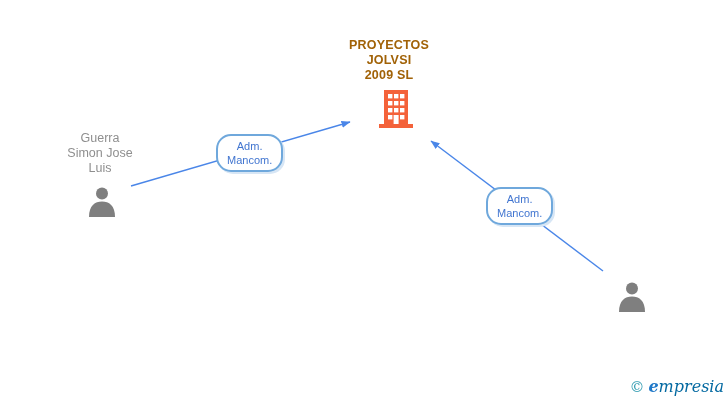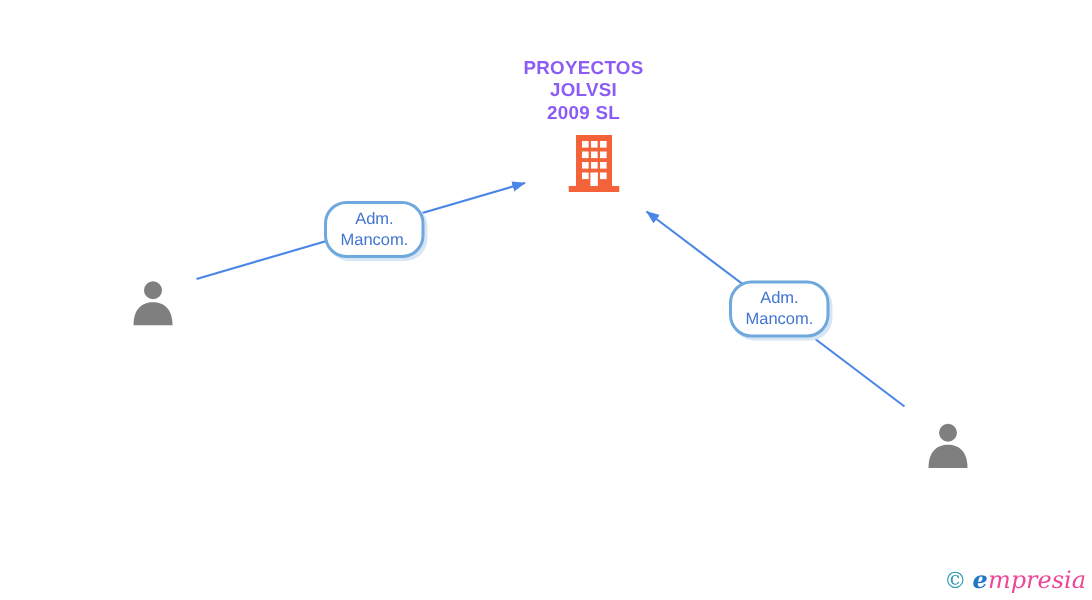--- a/index.html
+++ b/index.html
@@ -3,21 +3,21 @@
 <meta charset="utf-8">
 <style>
   html,body{margin:0;padding:0;background:#ffffff;}
   #stage{
     position:relative;width:728px;height:400px;background:#ffffff;
     font-family:"Liberation Sans", sans-serif;overflow:hidden;
   }
   .abs{position:absolute;}
   #arrow-layer{position:absolute;left:0;top:0;width:728px;height:400px;}
   .node-title{
-    text-align:center;color:#8b5cf6;font-weight:bold;
+    text-align:center;color:#a16207;font-weight:bold;
     font-size:12.5px;line-height:15px;letter-spacing:.2px;
   }
   .person-name{
     text-align:center;color:#8f8f8f;font-size:12.5px;line-height:15px;
   }
   .rel-label{
     background:#ffffff;border:2px solid #6fa8dc;border-radius:15px;
     box-shadow:2px 2px 0 0 #d7e6f5;color:#4175d0;font-size:11px;
     line-height:14px;text-align:center;padding:3px 9px;white-space:nowrap;
   }
@@ -28,21 +28,21 @@
   #person2-icon{left:616px;top:282px;}
   #person2-name{left:567px;top:318px;width:120px;}
   #rel1{left:216px;top:134px;}
   #rel2{left:486px;top:187px;}
   #brand{
     right:4px;bottom:4px;font-family:"DejaVu Serif", serif;
     font-style:italic;font-size:16px;white-space:nowrap;
   }
   #brand .copy{color:#2e9ab0;font-style:normal;font-size:15px;margin-right:4px;}
   #brand .brand-e{color:#1f78c8;font-weight:bold;}
-  #brand .brand-rest{color:#ec4899;}
+  #brand .brand-rest{color:#0369a1;}
 </style>
 </head>
 <body>
 
 <div id="stage">
 
   <svg id="arrow-layer" viewBox="0 0 728 400" xmlns="http://www.w3.org/2000/svg">
     <defs>
       <marker id="ah" markerUnits="userSpaceOnUse" markerWidth="10" markerHeight="8" refX="8.5" refY="3.5" orient="auto">
         <path d="M0,0 L9,3.5 L0,7 Z" fill="#4a86e8"></path>
@@ -72,20 +72,25 @@
         <rect x="9" y="18" width="4.4" height="4.4"></rect>
         <rect x="15" y="18" width="4.4" height="4.4"></rect>
         <rect x="21" y="18" width="4.4" height="4.4"></rect>
         <rect x="9" y="25" width="4.4" height="4.4"></rect>
         <rect x="21" y="25" width="4.4" height="4.4"></rect>
         <rect x="14.6" y="25" width="5" height="9"></rect>
       </g>
     </svg>
   </div>
 
+  <div class="abs person-name" id="person1-name">
+    <div>Guerra</div>
+    <div>Simon Jose</div>
+    <div>Luis</div>
+  </div>
   <div class="abs" id="person1-icon">
     <svg width="32" height="30" viewBox="0 0 32 30" xmlns="http://www.w3.org/2000/svg">
       <circle cx="16" cy="6.5" r="6" fill="#7f7f7f"></circle>
       <path d="M3,30 C3,18.5 9,14.5 16,14.5 C23,14.5 29,18.5 29,30 Z" fill="#7f7f7f"></path>
     </svg>
   </div>
 
   <div class="abs" id="person2-icon">
     <svg width="32" height="30" viewBox="0 0 32 30" xmlns="http://www.w3.org/2000/svg">
       <circle cx="16" cy="6.5" r="6" fill="#7f7f7f"></circle>

